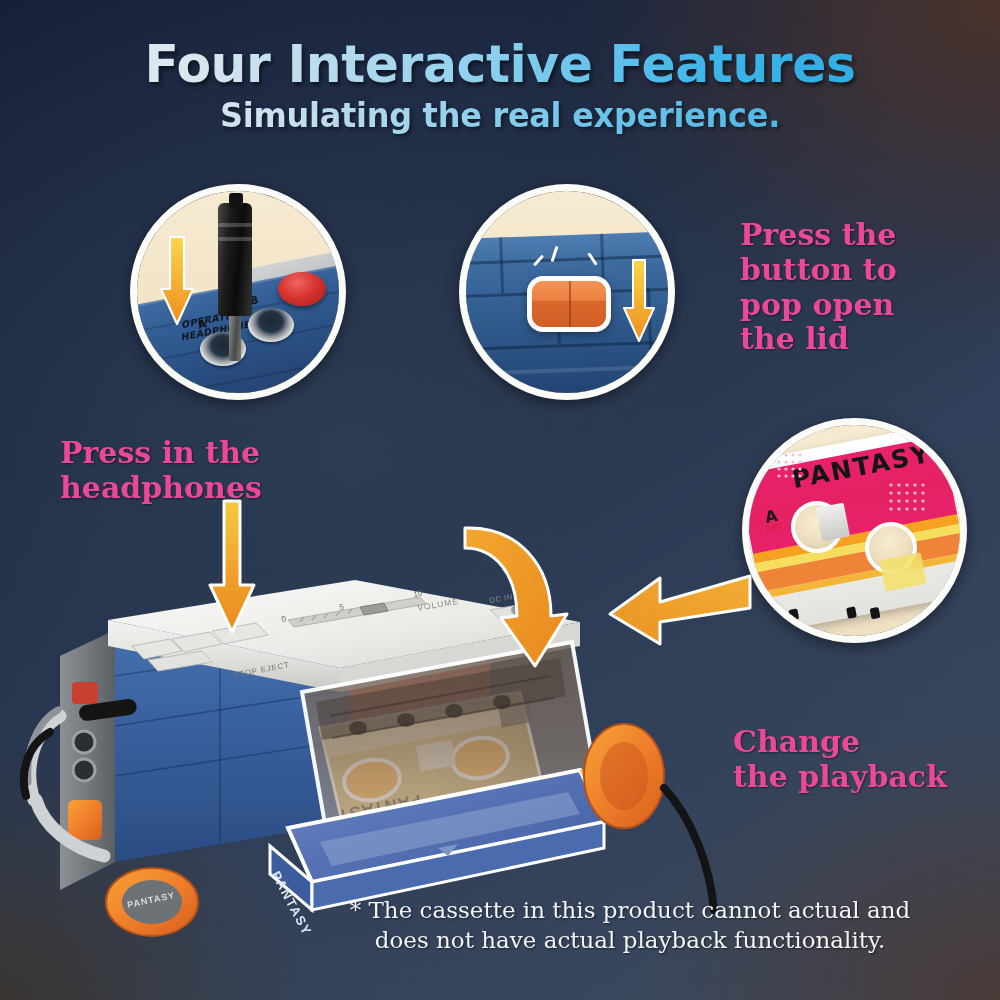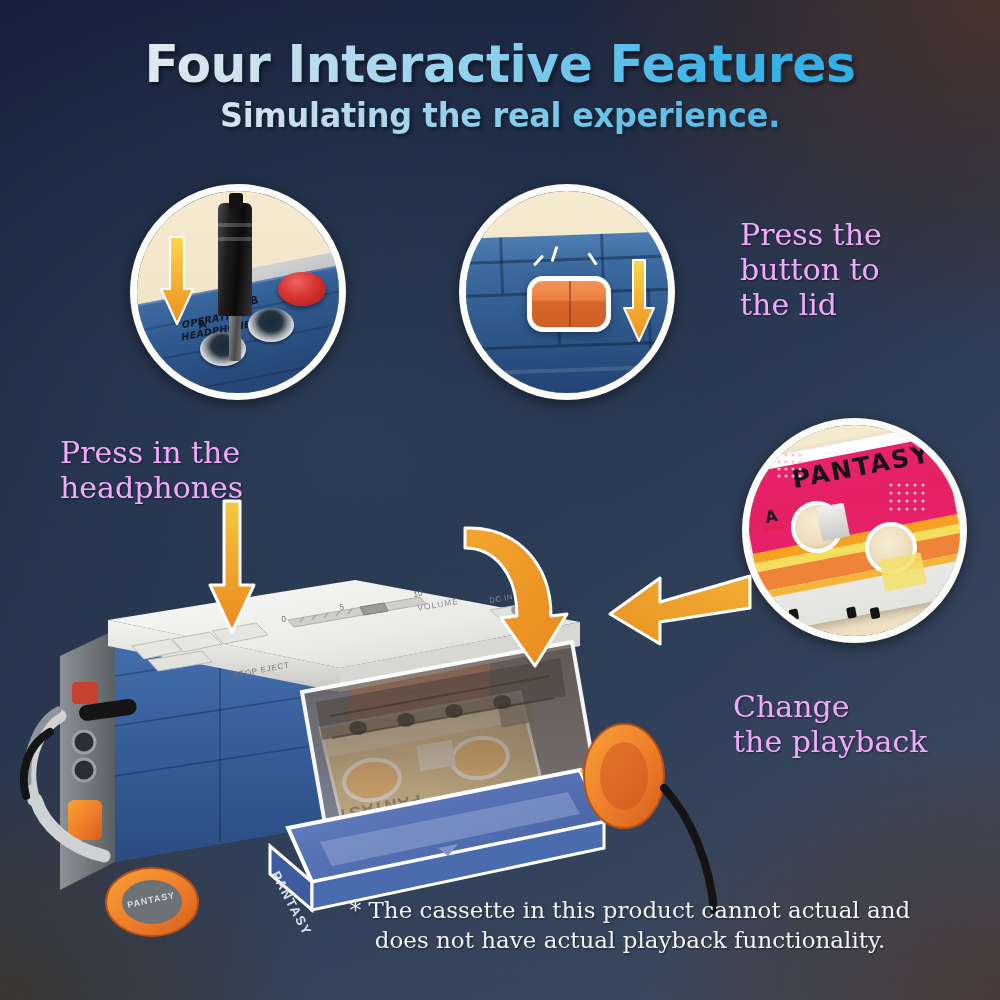--- a/index.html
+++ b/index.html
@@ -38,25 +38,25 @@
     font-family:"DejaVu Sans", sans-serif;
     font-weight:bold; font-size:33px; margin-top:2px; letter-spacing:-.3px;
     background:linear-gradient(100deg,#e6ecf1 0%,#cfe2ef 25%,#6cc4ea 60%,#2ea9e3 100%);
     -webkit-background-clip:text; background-clip:text; color:transparent;
     -webkit-text-fill-color:transparent;
     filter:drop-shadow(2px 2px 2px rgba(0,0,0,.5));
     transform:scaleX(.97);
   }
 
   
-  .callout{position:absolute;color:#f0abfc;font-family:"DejaVu Serif", serif;
-    line-height:1.16;text-shadow:1px 1px 2px rgba(0,0,0,.45);z-index:30;}
+  .callout{position:absolute;color:#ec4899;font-family:"DejaVu Serif", serif;
+    line-height:1.16;text-shadow:1px 1px 2px rgba(0,0,0,.45);z-index:30;font-weight:bold;}
   #callout-headphones{left:60px;top:436px;font-size:30px;}
   #callout-press{left:740px;top:218px;font-size:30px;}
-  #callout-change{left:733px;top:690px;font-size:30px;}
+  #callout-change{left:733px;top:725px;font-size:30px;}
 
   .footnote{position:absolute;left:280px;top:896px;width:700px;text-align:center;
     color:#f2f4f6;font-family:"DejaVu Serif", serif;font-size:23px;line-height:1.3;
     text-shadow:1px 1px 2px rgba(0,0,0,.55);z-index:30;}
 
   
   .inset{position:absolute;border-radius:50%;overflow:hidden;
     border:7px solid #fbfbf8;box-shadow:0 4px 14px rgba(0,0,0,.45);z-index:25;}
   #inset-jack{left:130px;top:184px;width:216px;height:216px;}
   #inset-button{left:459px;top:184px;width:216px;height:216px;}
@@ -310,20 +310,21 @@
 </div>
 
 <div class="callout" id="callout-headphones">
   <div>Press in the</div>
   <div>headphones</div>
 </div>
 
 <div class="callout" id="callout-press">
   <div>Press the</div>
   <div>button to</div>
+  <div>pop open</div>
   <div>the lid</div>
 </div>
 
 <div class="callout" id="callout-change">
   <div>Change</div>
   <div>the playback</div>
 </div>
 
 <div id="product">
 <svg width="700" height="470" viewBox="0 0 700 470">

